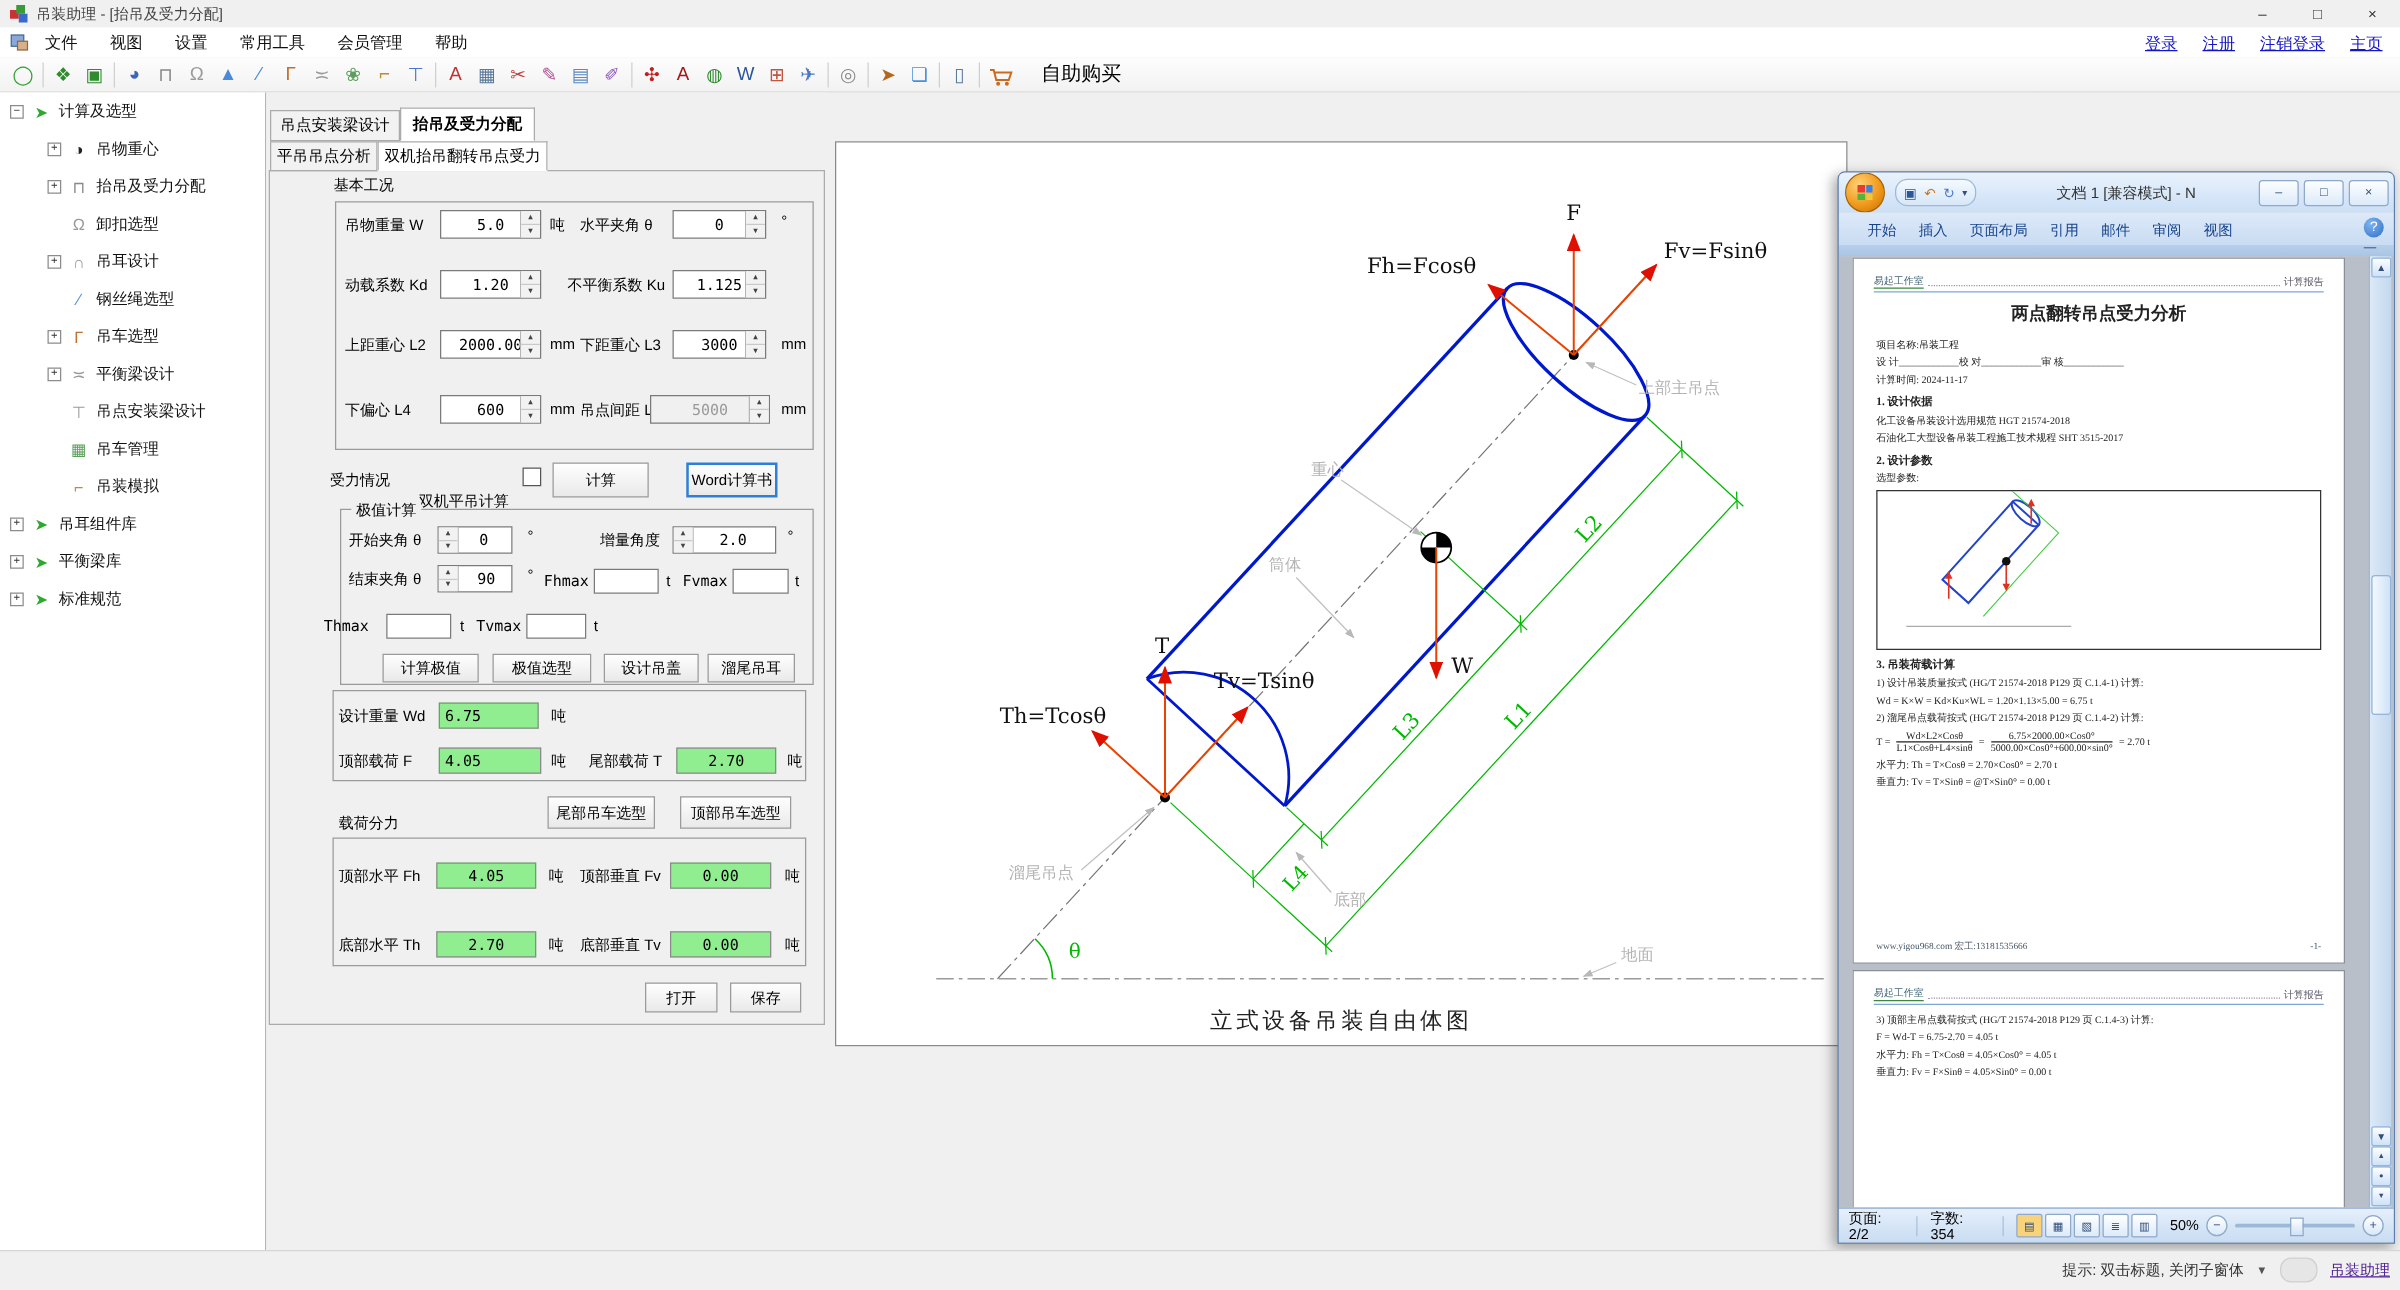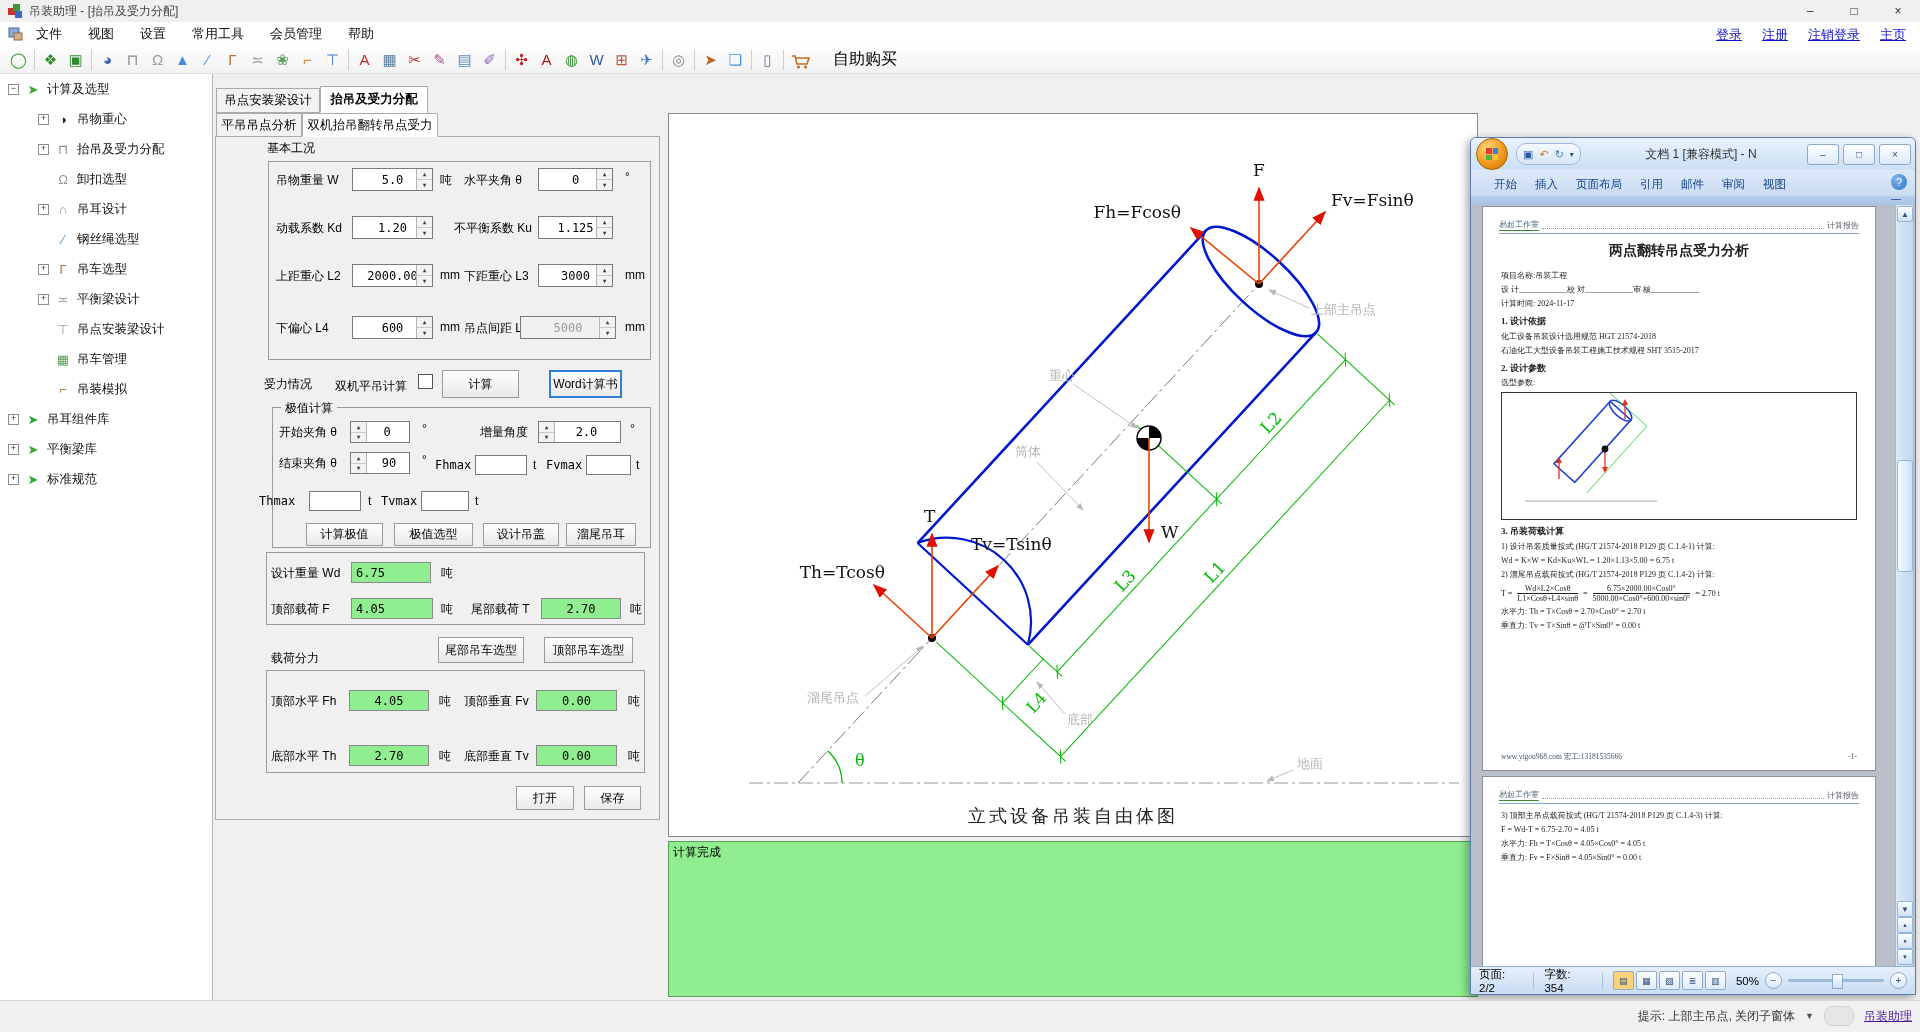--- a/index.html
+++ b/index.html
@@ -361,21 +361,21 @@
     <div class="field disabled" style="left:307px;top:242px;width:96px;height:23px">
       <span>5000</span>
       <span class="spin">
           <i>▲</i>
           <i>▼</i>
         </span>
       </div>
     <span class="lbl" style="left:412px;top:246px">mm</span>
 
     <span class="lbl" style="left:51px;top:302px">受力情况</span>
-    <span class="lbl" style="left:122px;top:304px">双机平吊计算</span>
+    <span class="lbl" style="left:122px;top:319px">双机平吊计算</span>
     <span class="chk" style="left:205px;top:300px"></span>
     <div class="btn" style="left:229px;top:296px;width:77px;height:28px">
       <span>计算</span>
       </div>
     <div class="btn focus" style="left:336px;top:296px;width:73px;height:28px">
       <span>Word计算书</span>
       </div>
 
     <div class="gbox" style="left:59px;top:333px;width:379px;height:141px"></div>
     <div class="gtitle" style="left:68px;top:326px">极值计算</div>
@@ -577,23 +577,20 @@
         <line x1="404" y1="270" x2="468" y2="314"></line>
         <line x1="368" y1="348" x2="414" y2="396"></line>
         <line x1="196" y1="582" x2="254" y2="532"></line>
         <line x1="396" y1="600" x2="368" y2="568"></line>
         <line x1="624" y1="656" x2="598" y2="667"></line>
       </g>
       <text x="404" y="708" text-anchor="middle" font-size="18" fill="#222" letter-spacing="3">立式设备吊装自由体图</text>
     </svg>
   </div>
 
-  <div id="greenbar" class="abs">
-    <div>计算完成</div>
-  </div>
 
   <div id="word" class="abs">
     <div id="w-titlebar">
       <div id="office-btn">
           <div class="grid">
             <i></i>
             <i></i>
             <i></i>
             <i></i>
           </div>
@@ -725,20 +722,20 @@
         <span id="ztrack">
             <span id="zthumb"></span>
           </span>
         <span class="zbtn">+</span>
       </div>
     </div>
   </div>
 
   <div id="appstatus" class="abs">
     <div class="inner">
-      <span class="hint">提示: 上部主吊点, 关闭子窗体</span>
+      <span class="hint">提示: 双击标题, 关闭子窗体</span>
       <span class="caret">▼</span>
       <span class="ph"></span>
       <span class="brand">吊装助理</span>
     </div>
   </div>
 
 </div>
 
 </body></html>

